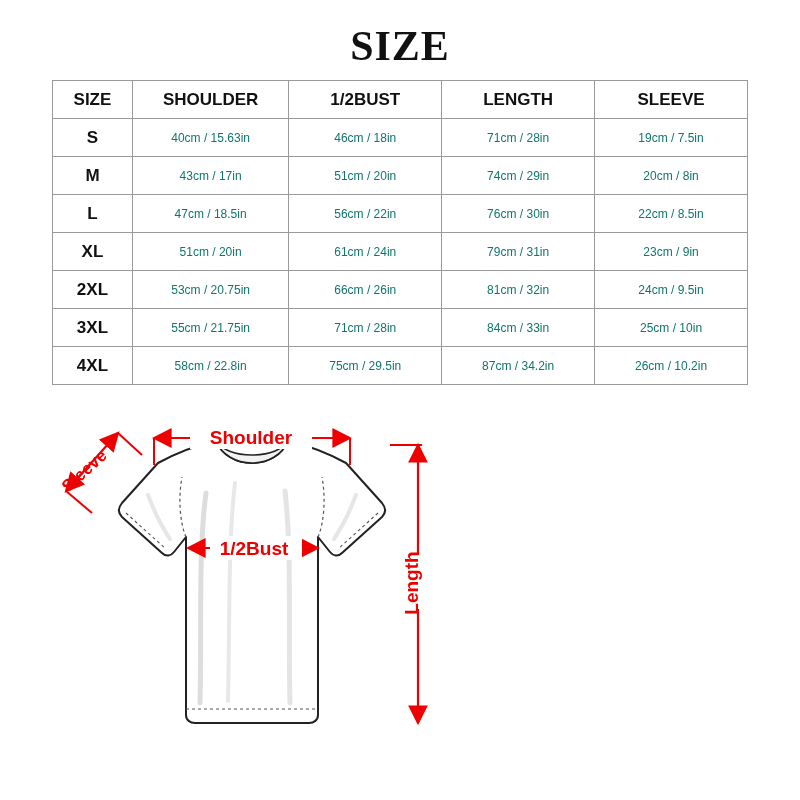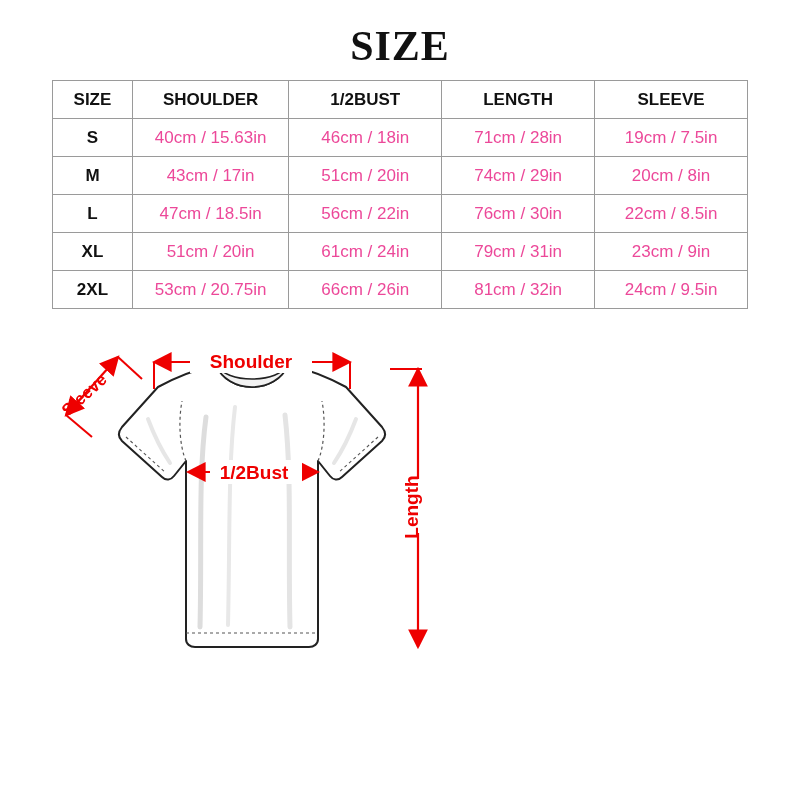--- a/index.html
+++ b/index.html
@@ -48,23 +48,23 @@
     font-size: 17px;
     font-weight: 700;
     color: #111;
   }
   table.size-table td.size-cell {
     font-size: 17px;
     font-weight: 700;
     color: #111;
   }
   table.size-table td.val-cell {
-    font-size: 17px;
+    font-size: 12px;
     font-weight: 400;
-    color: #ec4899;
+    color: #0f766e;
   }
   col.c0 { width: 11.5%; }
   col.c1 { width: 22.5%; }
   col.c2 { width: 22%; }
   col.c3 { width: 22%; }
   col.c4 { width: 22%; }
 
   
   .lower {
     position: relative;
@@ -145,20 +145,34 @@
         <td class="val-cell">61cm / 24in</td>
         <td class="val-cell">79cm / 31in</td>
         <td class="val-cell">23cm / 9in</td>
       </tr>
       <tr>
         <td class="size-cell">2XL</td>
         <td class="val-cell">53cm / 20.75in</td>
         <td class="val-cell">66cm / 26in</td>
         <td class="val-cell">81cm / 32in</td>
         <td class="val-cell">24cm / 9.5in</td>
+      </tr>
+      <tr>
+        <td class="size-cell">3XL</td>
+        <td class="val-cell">55cm / 21.75in</td>
+        <td class="val-cell">71cm / 28in</td>
+        <td class="val-cell">84cm / 33in</td>
+        <td class="val-cell">25cm / 10in</td>
+      </tr>
+      <tr>
+        <td class="size-cell">4XL</td>
+        <td class="val-cell">58cm / 22.8in</td>
+        <td class="val-cell">75cm / 29.5in</td>
+        <td class="val-cell">87cm / 34.2in</td>
+        <td class="val-cell">26cm / 10.2in</td>
       </tr>
     </tbody>
   </table>
 </div>
 
 <div class="lower">
 
   <div class="diagram">
     <svg width="420" height="350" viewBox="0 0 420 350" xmlns="http://www.w3.org/2000/svg">
       <defs>

